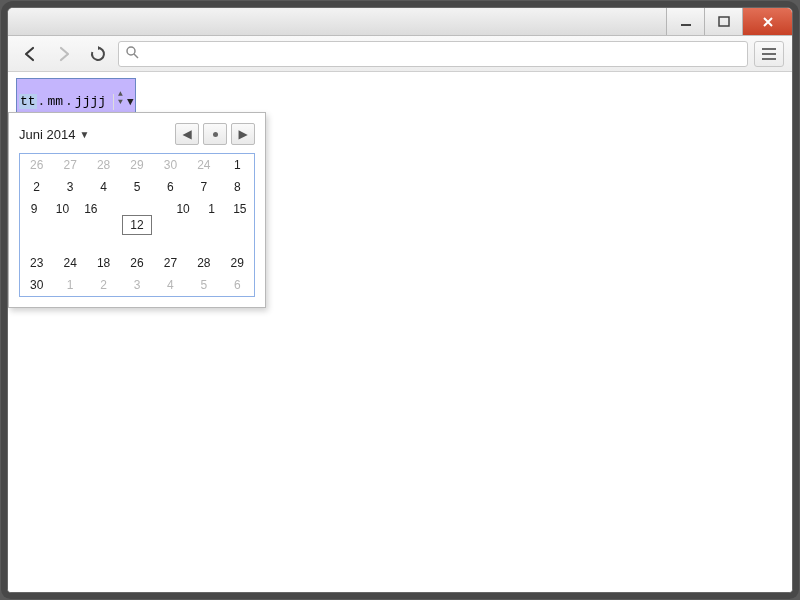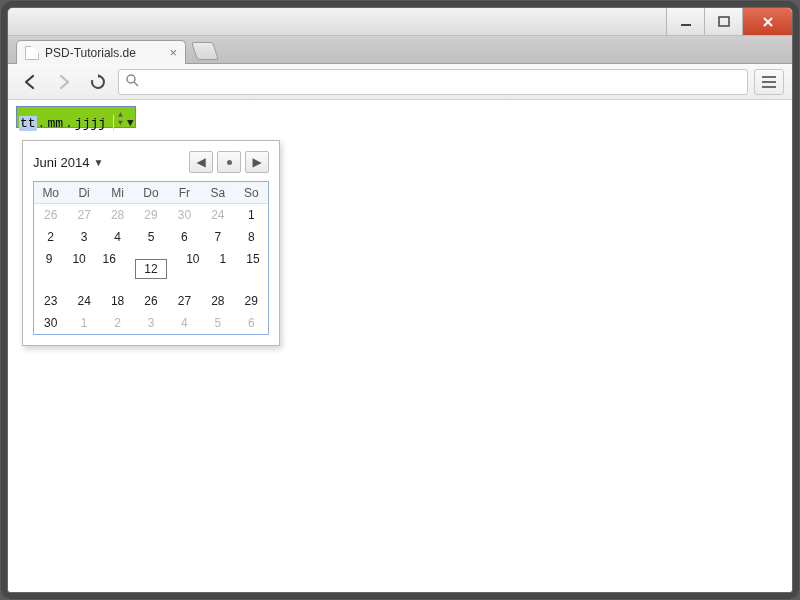--- a/index.html
+++ b/index.html
@@ -95,39 +95,39 @@
   .menu-btn .bars { position: relative; }
   .menu-btn .bars::before { position:absolute; top:-5px; }
   .menu-btn .bars::after { position:absolute; top:5px; }
 
   
   .page { flex:1; background:#fff; padding: 6px 8px; position: relative; }
 
   
   .date-input {
     display:inline-flex; align-items:center;
-    height: 22px;
+    height: 35px;
     border: 1px solid #6a87c4;
-    background: #84cc16;
+    background: #c4b5fd;
     font-family: "Courier New", monospace; font-size: 13px;
     padding: 12px 2px 0 2px;
   }
   .date-input .seg { padding: 0 1px; }
   .date-input .seg.sel { background:#b7cdef; }
   .date-input .dot { padding: 0 1px; color:#222; }
   .date-input .spinner {
     display:flex; flex-direction:column; margin-left: 6px; padding-left:4px;
     border-left: 1px solid #ddd; line-height: 0;
   }
   .date-input .spinner span { font-size: 8px; color:#555; height:8px; }
   .date-input .picker-toggle { margin-left: 4px; color:#222; font-size: 11px; }
 
   
   .datepicker-popup {
-    position: absolute; left: 14px; top: 40px;
+    position: absolute; left: 0; top: 40px;
     width: 258px;
     border: 1px solid #b8b8b8;
     box-shadow: 2px 3px 6px rgba(0,0,0,0.18);
     background: #fff;
     padding: 10px;
     font-size: 12px; color: #222;
   }
   .dp-header {
     display:flex; align-items:center; justify-content:space-between;
     margin-bottom: 8px;
@@ -148,21 +148,21 @@
     border: 1px solid #8fb0e6;
     width: 100%;
   }
   .dp-row { display:flex; }
   .dp-cell {
     width: 33.5px; height: 22px;
     display:flex; align-items:center; justify-content:center;
   }
   .dp-head .dp-cell { color:#555; font-weight: 500; background:#f3f7fd; border-bottom:1px solid #d4e1f5; }
   .dp-cell.dim { color:#b6b6b6; }
-  .dp-cell.today { border:1px solid #777; height:20px; width:35px; margin:11px;text-align:right; }
+  .dp-cell.today { border:1px solid #777; height:20px; width:35px; margin:17px;text-align:right; }
 </style>
 </head>
 <body>
 
 <div class="window">
 
   <div class="titlebar">
     <div class="win-btn">
       <svg width="12" height="12">
           <rect x="1" y="8" width="10" height="2" fill="#444"></rect>
@@ -173,28 +173,20 @@
           <rect x="1" y="1" width="10" height="9" fill="none" stroke="#444" stroke-width="1.5"></rect>
         </svg>
     </div>
     <div class="win-btn close">
       <svg width="14" height="14">
           <path d="M3 3 L11 11 M11 3 L3 11" stroke="#fff" stroke-width="2"></path>
         </svg>
     </div>
   </div>
 
-  <div class="tabstrip">
-    <div class="tab">
-      <span class="page-icon"></span>
-      <span class="tab-title">PSD-Tutorials.de</span>
-      <span class="tab-close">×</span>
-    </div>
-    <div class="newtab"></div>
-  </div>
 
   <div class="toolbar">
     <div class="tbtn">
       <svg width="18" height="18">
           <path d="M12 3 L5 9 L12 15" fill="none" stroke="#3a3a3a" stroke-width="2.2" stroke-linecap="round" stroke-linejoin="round"></path>
         </svg>
     </div>
     <div class="tbtn disabled">
       <svg width="18" height="18">
           <path d="M6 3 L13 9 L6 15" fill="none" stroke="#bdbdbd" stroke-width="2.2" stroke-linecap="round" stroke-linejoin="round"></path>
@@ -243,29 +235,20 @@
         <div class="dp-nav">
           <div class="dp-navbtn">◀</div>
           <div class="dp-navbtn">
               <span class="dot"></span>
             </div>
           <div class="dp-navbtn">▶</div>
         </div>
       </div>
 
       <div class="dp-grid">
-        <div class="dp-row dp-head" id="dp-head">
-            <div class="dp-cell">Mo</div>
-            <div class="dp-cell">Di</div>
-            <div class="dp-cell">Mi</div>
-            <div class="dp-cell">Do</div>
-            <div class="dp-cell">Fr</div>
-            <div class="dp-cell">Sa</div>
-            <div class="dp-cell">So</div>
-          </div>
         <div id="dp-body">
             <div class="dp-row">
               <div class="dp-cell dim">26</div>
               <div class="dp-cell dim">27</div>
               <div class="dp-cell dim">28</div>
               <div class="dp-cell dim">29</div>
               <div class="dp-cell dim">30</div>
               <div class="dp-cell dim">24</div>
               <div class="dp-cell">1</div>
             </div>

